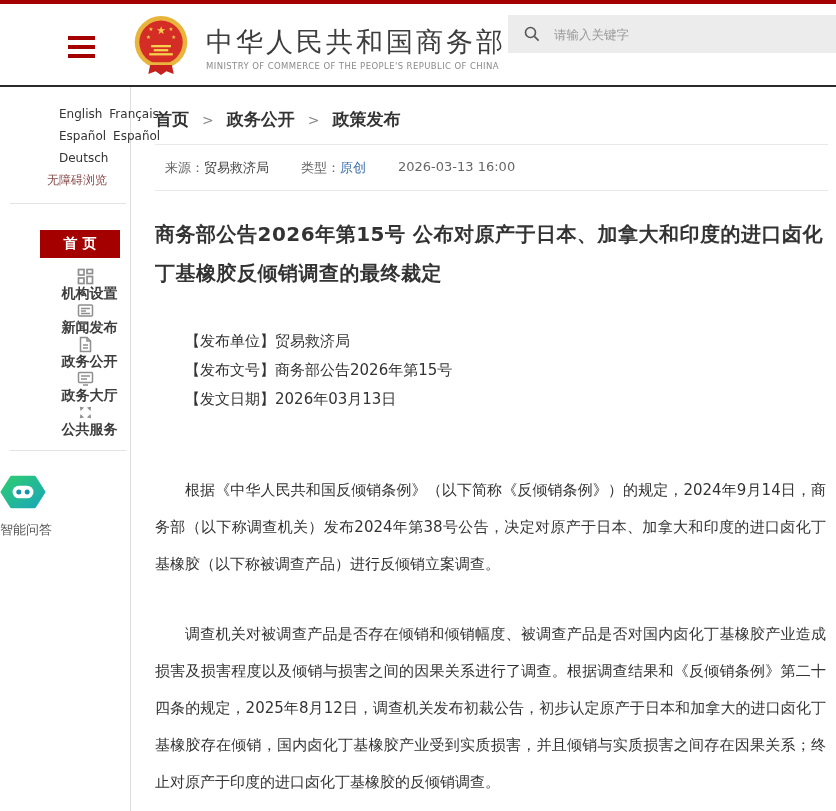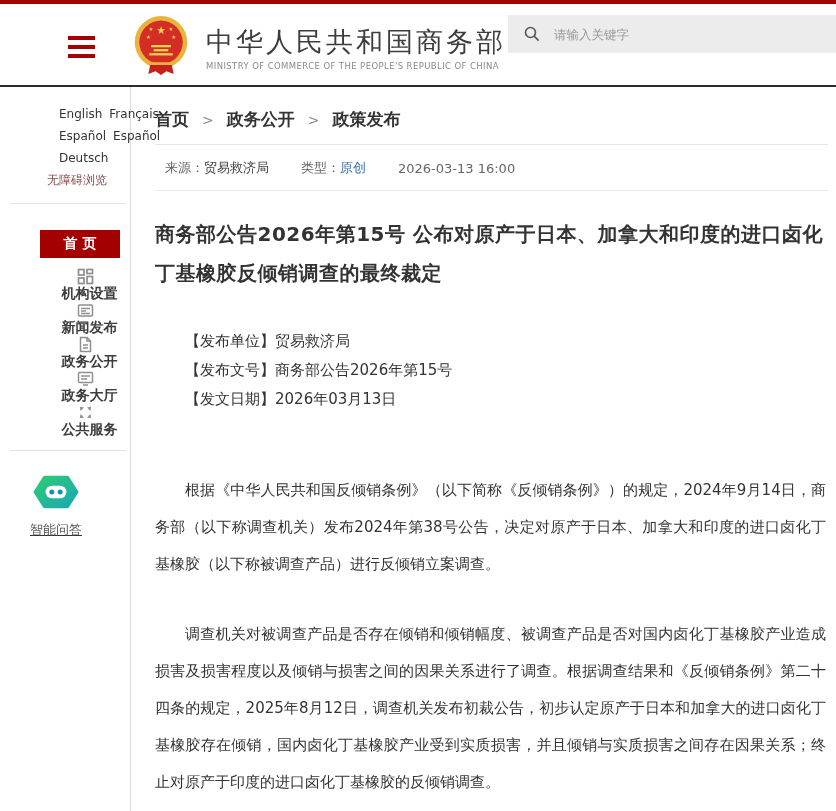--- a/index.html
+++ b/index.html
@@ -41,30 +41,30 @@
   .accessibility { padding-left:47px; font-size:12px; line-height:22px; color:#8a4a4a; cursor:pointer; }
   .side-divider { border:none; border-top:1px solid #e3e3e3; margin:12px 4px 0 10px; }
   .home-btn {
     margin:26px 0 0 40px; width:80px; height:28px; background:#a40000; color:#fff;
     font-size:14px; font-weight:bold; text-align:center; line-height:26px; cursor:pointer;
   }
   .side-menu { margin-top:10px; }
   .side-item { display:flex; align-items:center; height:34px; padding-left:40px; cursor:pointer;flex-direction:column; }
   .side-item .s-icon { width:17px; height:17px; display:inline-flex; align-items:center; justify-content:center; }
   .side-item .s-label { margin-left:9px; font-size:14px; font-weight:bold; color:#3d3d3d; white-space:nowrap; }
-  .qa-block { margin-top:24px; text-align:center; padding-right:18px; cursor:pointer;text-decoration:underline; }
+  .qa-block { margin-top:24px; text-align:left; padding-right:18px; cursor:pointer; }
   .qa-label { font-size:13px; color:#555; margin-top:8px; }
   
   .breadcrumb { margin-top:21px; font-size:17px; font-weight:bold; color:#333; }
   .breadcrumb .bc-item { cursor:pointer; }
   .breadcrumb .bc-sep { color:#888; font-weight:normal; font-size:14px; margin:0 13px; }
   .rule { border:none; border-top:1px solid #e8e8e8; margin:0; }
   .rule-1 { margin-top:13px; }
   .rule-2 { margin-top:13px; }
-  .meta-row { margin-top:14px; padding-left:10px; font-size:13px; color:#666; display:flex;align-items:center; }
+  .meta-row { margin-top:14px; padding-left:10px; font-size:13px; color:#666; display:flex; }
   .meta-row .m-val { color:#444; }
   .meta-row .m-type { color:#3a6ca8; }
   .meta-row .m-seg { margin-right:32px; white-space:nowrap; }
   .article-title {
     margin:24px 0 0 0; font-size:20px; line-height:39px; font-weight:bold;
     color:#333; letter-spacing:0.5px;
   }
   .article-info { margin-top:34px; padding-left:30px; }
   .article-info p { margin:0; font-size:15px; line-height:29px; color:#333; }
   .article-body { margin-top:58px; padding-right:2px; }

